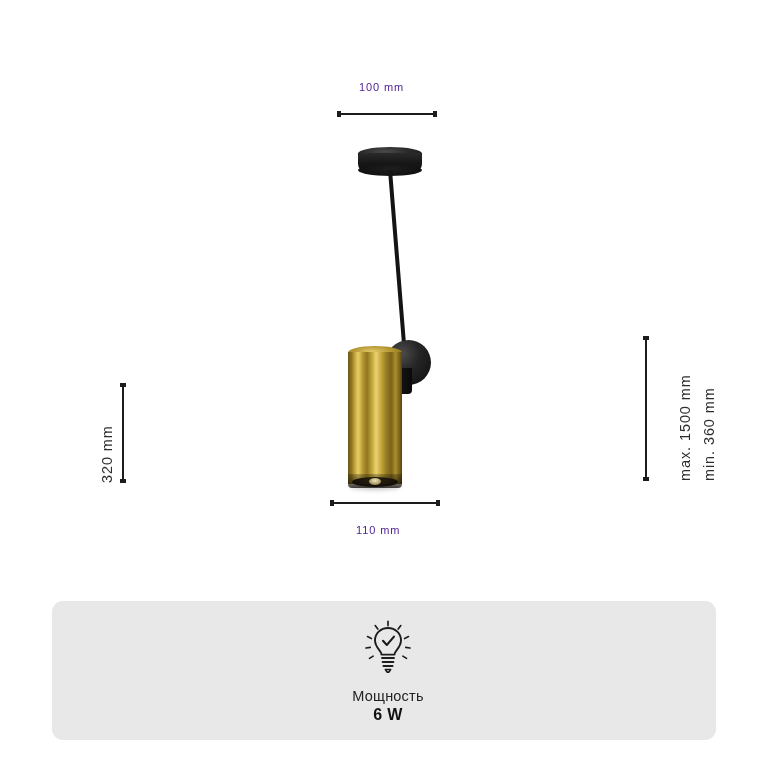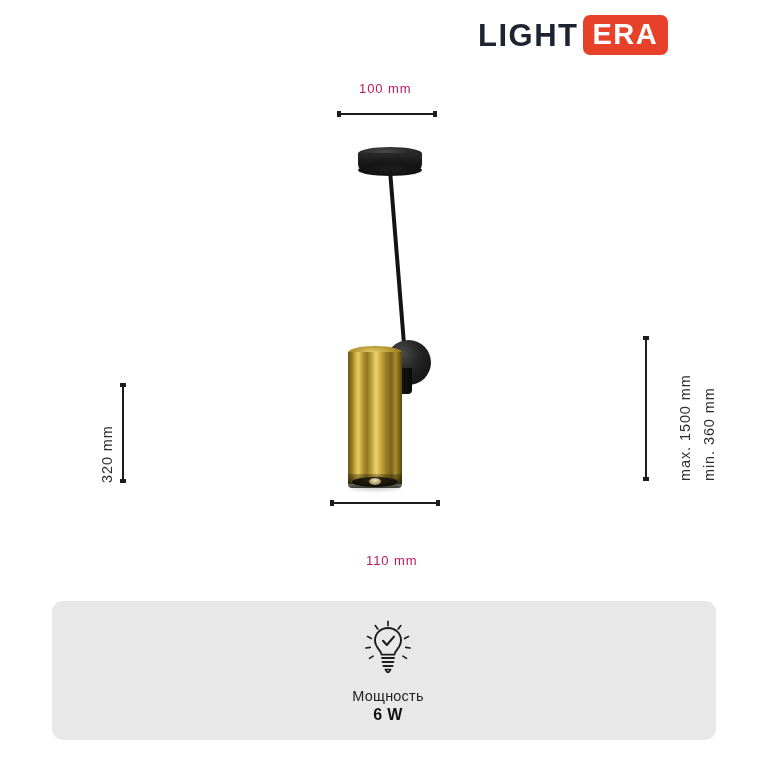--- a/index.html
+++ b/index.html
@@ -22,21 +22,21 @@
     padding:5px 10px 6px 10px; margin-left:4px;
     display:flex; align-items:center; justify-content:center;
   }
   .logo-era {
     font-size:29px; font-weight:bold; letter-spacing:1.5px;
     color:#ffffff; line-height:1;
   }
 
   
   .dim-label {
-    position:absolute; font-size:13px; color:#be185d;
+    position:absolute; font-size:11px; color:#4c1d95;
     letter-spacing:0.9px; white-space:nowrap;
   }
   .dim-label-vert {
     position:absolute; font-size:14.5px; color:#2d2d2d;
     letter-spacing:0.9px; white-space:nowrap;
     transform-origin:0 0; transform:rotate(-90deg);
   }
   .dim-line-h { position:absolute; height:2px; background:#1c1c1c; }
   .dim-line-h::before, .dim-line-h::after {
     content:""; position:absolute; top:-2px; width:4px; height:6px; background:#1c1c1c;
@@ -139,26 +139,20 @@
   }
   .spec-value {
     font-size:16px; font-weight:bold; color:#111; letter-spacing:0.4px;
   }
 </style>
 </head>
 <body>
 
 <div id="root">
 
-  <div class="logo">
-    <span class="logo-light">LIGHT</span>
-    <span class="logo-era-box">
-      <span class="logo-era">ERA</span>
-    </span>
-  </div>
 
   <div class="dim-label" style="left:359px; top:81px;">100 mm</div>
   <div class="dim-line-h" style="left:337px; top:113px; width:100px;"></div>
 
   <div class="lamp">
     <div class="canopy-top"></div>
     <div class="canopy-body"></div>
     <div class="canopy-bottom"></div>
 
     <div class="cord"></div>
@@ -175,21 +169,21 @@
   </div>
 
   <div class="dim-label-vert" style="left:99px; top:483px;">320 mm</div>
   <div class="dim-line-v" style="left:122px; top:383px; height:100px;"></div>
 
   <div class="dim-line-v" style="left:645px; top:336px; height:145px;"></div>
   <div class="dim-label-vert" style="left:677px; top:481px;">max. 1500 mm</div>
   <div class="dim-label-vert" style="left:701px; top:481px;">min. 360 mm</div>
 
   <div class="dim-line-h" style="left:330px; top:502px; width:110px;"></div>
-  <div class="dim-label" style="left:366px; top:524px;margin-top:29px;">110 mm</div>
+  <div class="dim-label" style="left:356px; top:524px;">110 mm</div>
 
   <div class="spec-panel">
 
     <div class="spec-col">
       <div class="spec-icon">
         <svg width="56" height="58" viewBox="0 0 56 58" fill="none" stroke="#1d1d1d" stroke-width="1.9" stroke-linecap="round" stroke-linejoin="round">
           <path d="M28 10 C20.5 10 15 15.6 15 22.3 c0 4.4 2.2 7.2 4.1 9.5 1.5 1.8 2.4 3 2.4 4.8 h13 c0-1.8 .9-3 2.4-4.8 1.9-2.3 4.1-5.1 4.1-9.5 C41 15.6 35.5 10 28 10 Z"></path>
           <path d="M22 40 h12 M22.6 44 h10.8 M23.4 48 h9.2"></path>
           <path d="M25.4 51.5 h5.2 l-1.7 2.6 h-1.8 Z" stroke-width="1.7"></path>
           <path d="M23 22.8 l3.8 4.2 L34 18.6" stroke-width="2.1"></path>

